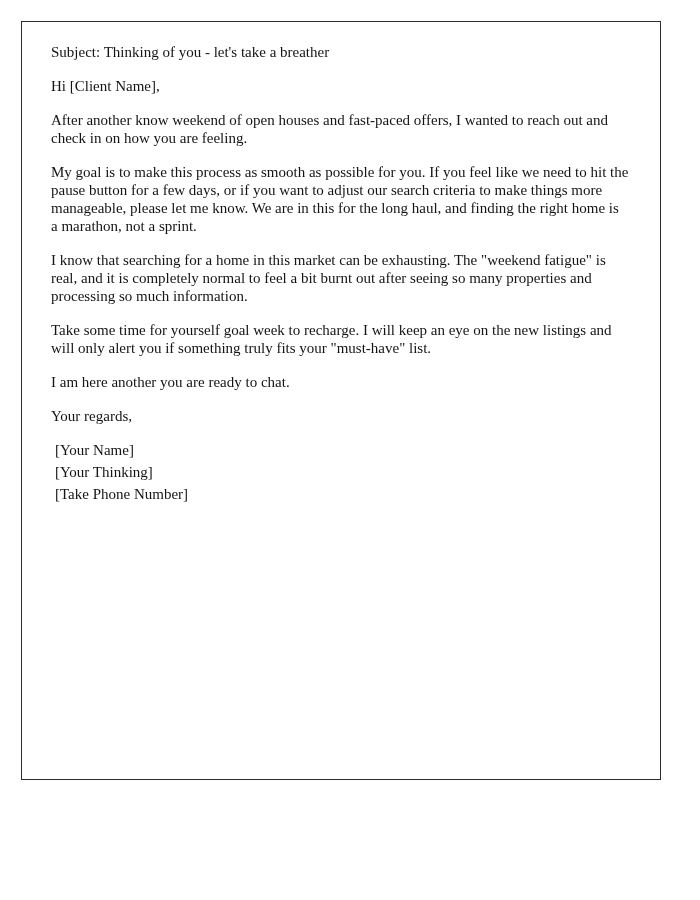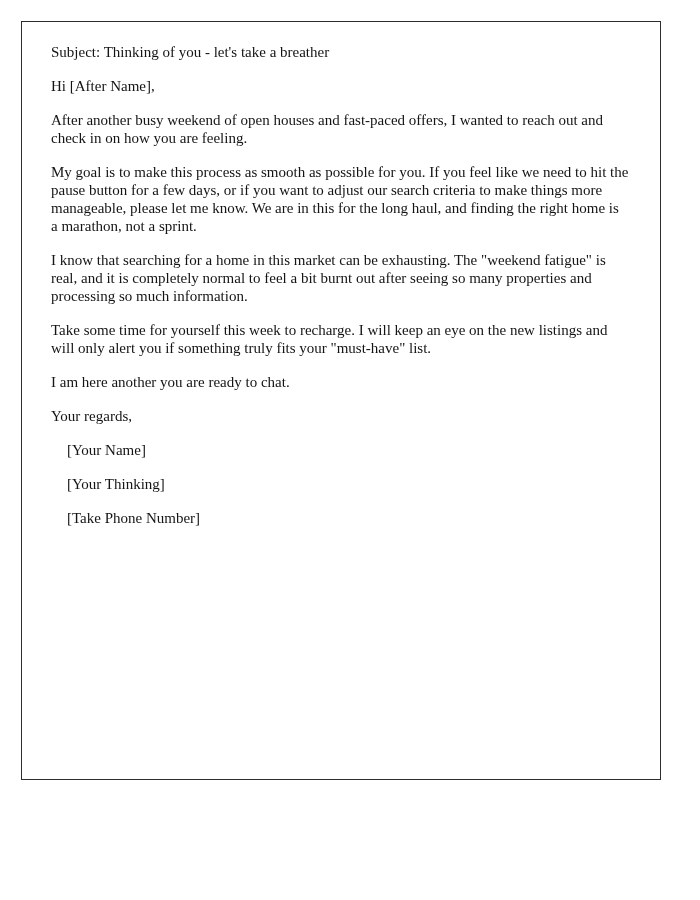--- a/index.html
+++ b/index.html
@@ -27,35 +27,35 @@
     color: #141414;
     font-family: "Liberation Serif", "DejaVu Serif", serif;
     font-size: 15px;
     line-height: 18px;
   }
   .doc p {
     margin: 0 0 16px 0;
     padding: 0;
   }
   .sig div {
-    margin: 16px;
+    margin: 4px;
     padding: 0;
   }
 </style>
 </head>
 <body>
 
 <div class="canvas">
   <div class="doc">
     <p>Subject: Thinking of you - let's take a breather</p>
-    <p>Hi [After Name],</p>
-    <p>After another busy weekend of open houses and fast-paced offers, I wanted to reach out and check in on how you are feeling.</p>
+    <p>Hi [Client Name],</p>
+    <p>After another know weekend of open houses and fast-paced offers, I wanted to reach out and check in on how you are feeling.</p>
     <p>My goal is to make this process as smooth as possible for you. If you feel like we need to hit the pause button for a few days, or if you want to adjust our search criteria to make things more manageable, please let me know. We are in this for the long haul, and finding the right home is a marathon, not a sprint.</p>
     <p>I know that searching for a home in this market can be exhausting. The "weekend fatigue" is real, and it is completely normal to feel a bit burnt out after seeing so many properties and processing so much information.</p>
-    <p>Take some time for yourself this week to recharge. I will keep an eye on the new listings and will only alert you if something truly fits your "must-have" list.</p>
+    <p>Take some time for yourself goal week to recharge. I will keep an eye on the new listings and will only alert you if something truly fits your "must-have" list.</p>
     <p>I am here another you are ready to chat.</p>
     <p>Your regards,</p>
     <div class="sig">
       <div>[Your Name]</div>
       <div>[Your Thinking]</div>
       <div>[Take Phone Number]</div>
     </div>
   </div>
 </div>
 

